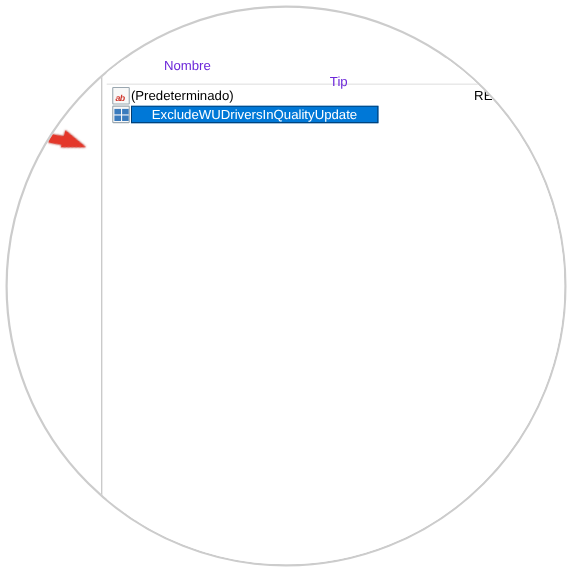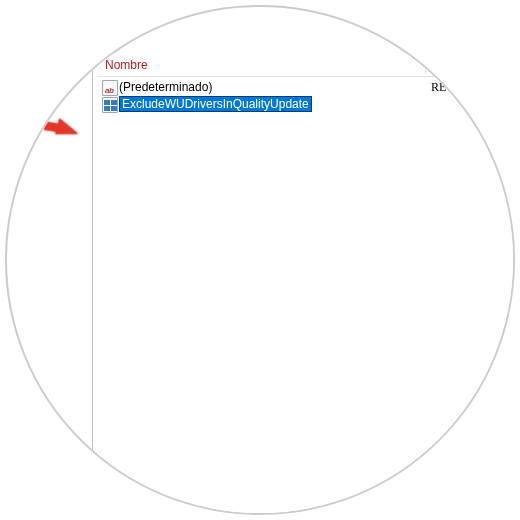--- a/index.html
+++ b/index.html
@@ -60,60 +60,60 @@
       bottom: 22px;
       width: 14px;
       height: 34px;
       background: #c8c8c8;
     }
     .list-header {
       display: flex;
       border-bottom: 1px solid #e0e0e0;
       height: 24px;
       align-items: center;
-      color: #b91c1c;
-      background: #fff;
+      color: #6d28d9;
+      background: #fff;
+      flex-direction: column;
     }
     .col-name { width: 328px; padding-left: 8px; }
     .col-type { flex: 1; padding-left: 6px; }
     .header-sep {
       width: 1px;
       height: 18px;
       background: #e0e0e0;
     }
     .rows { padding-top: 2px; }
     .row {
       display: flex;
-      align-items: flex-end;
+      align-items: flex-start;
       height: 17px;
       line-height: 17px;
     }
     .icon-cell {
       width: 22px;
       display: flex;
       justify-content: center;
       align-items: center;
       padding-left: 4px;
     }
     .name-cell {
       width: 306px;
       white-space: nowrap;
       overflow: hidden;
     }
     .type-cell {
       flex: 1;
       white-space: nowrap;
       padding-left: 6px;
-      font-family: Liberation Serif, serif;
     }
     .sel-edit {
       background: #0078d7;
       color: #fff;
       border: 1px solid #003e74;
-      padding: 0 2px;
+      padding: 0 18px;
       display: inline-block;
       line-height: 14px;
     }
     
     .ico {
       width: 16px; height: 16px; display: block; position: relative;
       border: 1px solid #9aa7b0;
       background: #f8f8f8;
       border-radius: 1px;
     }

